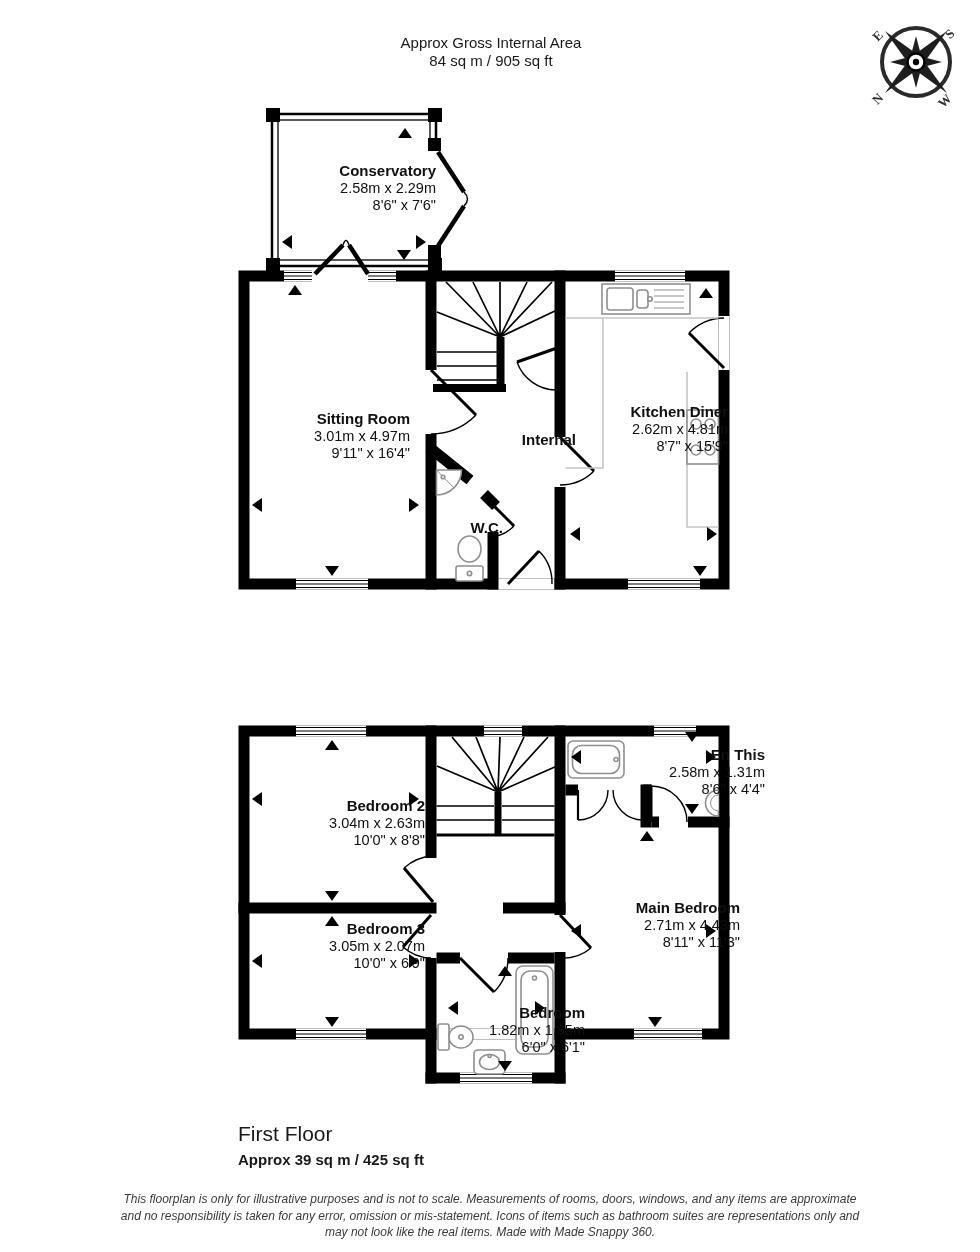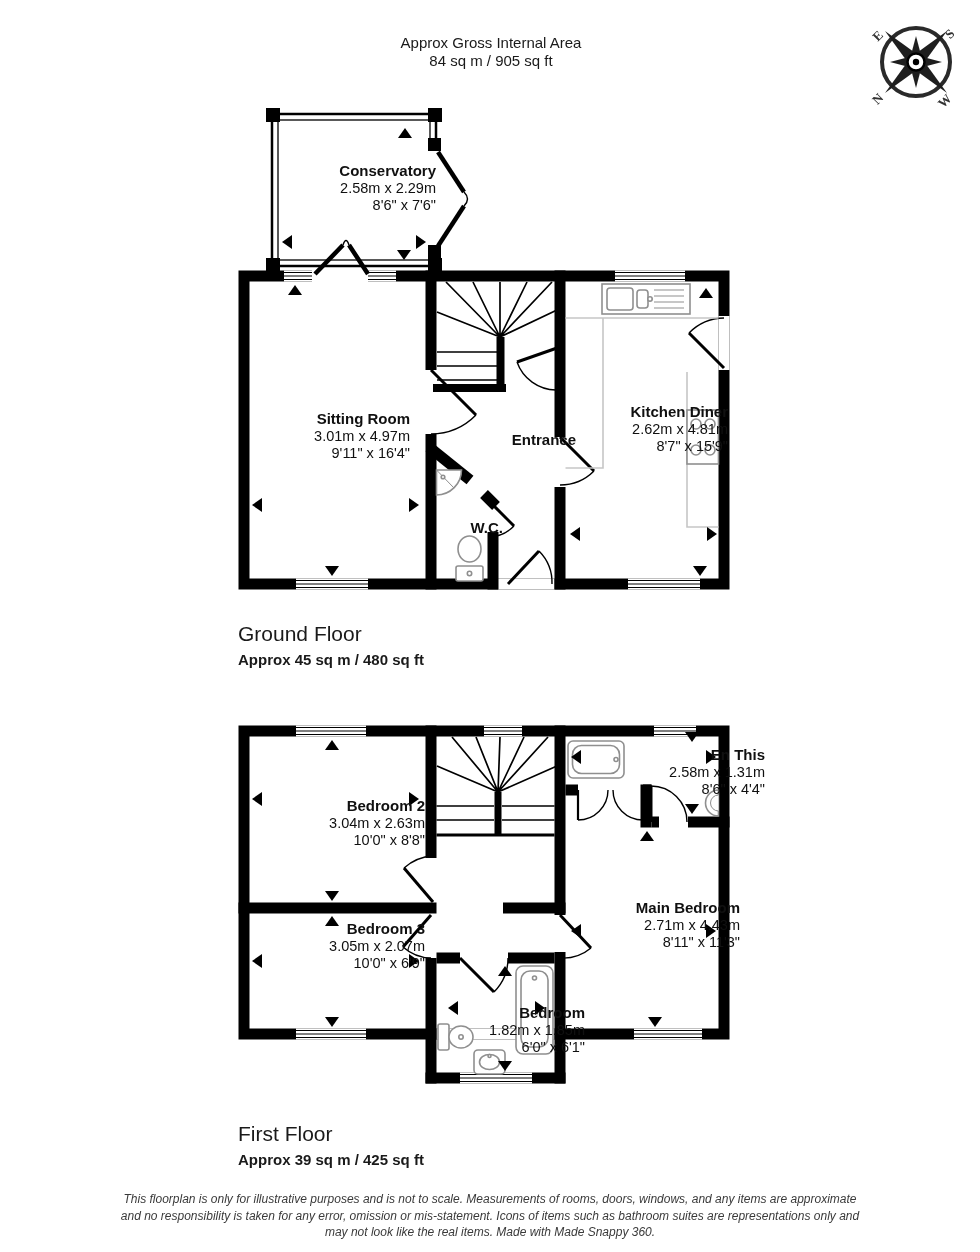--- a/index.html
+++ b/index.html
@@ -331,37 +331,33 @@
     <div class="rdim">8'6" x 7'6"</div>
   </div>
 
   <div class="room-label" style="left:250px;top:410px;width:160px">
     <div class="rname">Sitting Room</div>
     <div class="rdim">3.01m x 4.97m</div>
     <div class="rdim">9'11" x 16'4"</div>
   </div>
 
   <div class="room-label" style="left:446px;top:431px;width:130px">
-    <div class="rname">Entrance</div>
+    <div class="rname">Internal</div>
   </div>
 
   <div class="room-label" style="left:423px;top:519px;width:80px">
     <div class="rname">W.C.</div>
   </div>
 
   <div class="room-label" style="left:568px;top:403px;width:160px">
     <div class="rname">Kitchen Diner</div>
     <div class="rdim">2.62m x 4.81m</div>
     <div class="rdim">8'7" x 15'9"</div>
   </div>
 
-  <div class="floor-heading" style="left:238px;top:622px">
-    <div class="fh-title">Ground Floor</div>
-    <div class="fh-area">Approx 45 sq m / 480 sq ft</div>
-  </div>
 
   <div class="room-label" style="left:265px;top:797px;width:160px">
     <div class="rname">Bedroom 2</div>
     <div class="rdim">3.04m x 2.63m</div>
     <div class="rdim">10'0" x 8'8"</div>
   </div>
 
   <div class="room-label" style="left:607px;top:746px;width:158px">
     <div class="rname">En This</div>
     <div class="rdim">2.58m x 1.31m</div>

